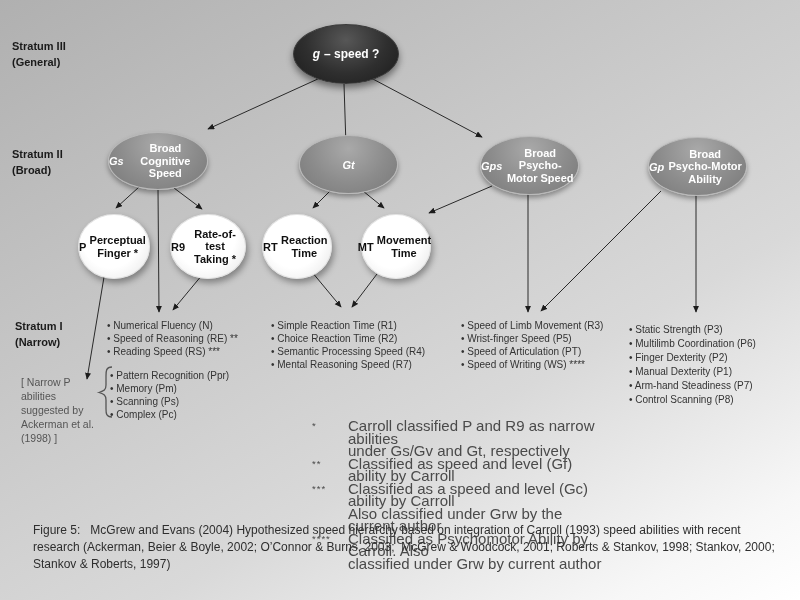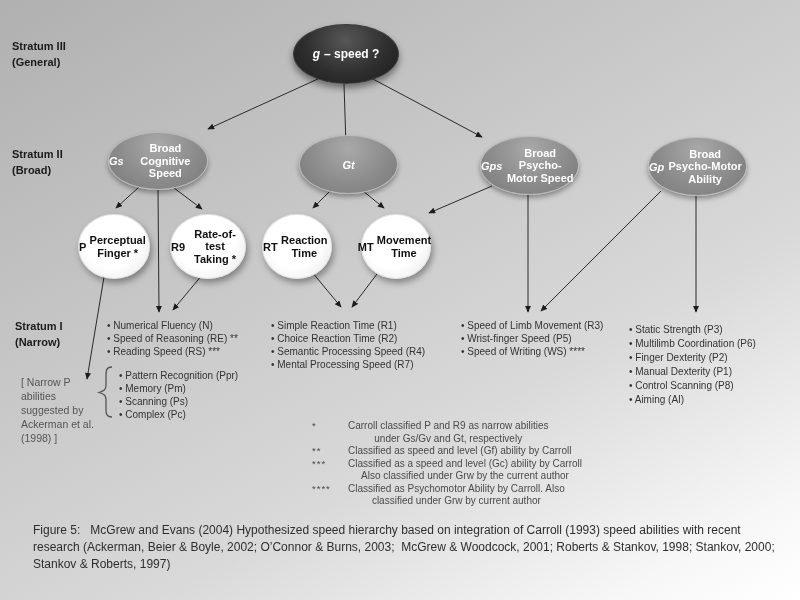--- a/index.html
+++ b/index.html
@@ -29,21 +29,21 @@
            color:#1a1a1a;white-space:pre-line;}
   .sidenote{position:absolute;font-size:10.5px;line-height:14px;color:#555;white-space:pre-line;}
 
   .blist{position:absolute;font-size:10px;line-height:13px;color:#333;}
   .blist.wide{line-height:14px;}
   .blist div{white-space:nowrap;}
 
   .footnotes{position:absolute;left:312px;top:420px;width:300px;}
   .fn-row{display:flex;}
   .fn-marker{width:36px;flex:0 0 36px;font-size:9.5px;line-height:12.5px;color:#4a4a4a;letter-spacing:1px;}
-  .fn-text{font-size:10px;line-height:12.5px;color:#4a4a4a;white-space:pre-line;text-align:center;}
+  .fn-text{font-size:15px;line-height:12.5px;color:#4a4a4a;white-space:pre-line;}
 
   .caption{position:absolute;left:33px;top:522px;width:742px;font-size:12px;
            line-height:1.42;color:#2e2e2e;white-space:pre-wrap;}
 </style>
 </head>
 <body>
 
 <div class="slide">
 
   <svg class="overlay" viewBox="0 0 800 600">
@@ -121,44 +121,45 @@
   <div class="node node-white" style="left:361px;top:214px;width:68px;height:63px">
     <span class="code">MT</span>
     <span class="nm">Movement Time</span>
   </div>
 
   <div class="blist" style="left:107px;top:319px;width:165px">
       <div>• Numerical Fluency (N)</div>
       <div>• Speed of Reasoning (RE) **</div>
       <div>• Reading Speed (RS) ***</div>
     </div>
-  <div class="blist" style="left:119px;top:369px;width:165px">
+  <div class="blist" style="left:110px;top:369px;width:165px">
       <div>• Pattern Recognition (Ppr)</div>
       <div>• Memory (Pm)</div>
       <div>• Scanning (Ps)</div>
       <div>• Complex (Pc)</div>
     </div>
   <div class="blist" style="left:271px;top:319px;width:190px">
       <div>• Simple Reaction Time (R1)</div>
       <div>• Choice Reaction Time (R2)</div>
       <div>• Semantic Processing Speed (R4)</div>
-      <div>• Mental Processing Speed (R7)</div>
+      <div>• Mental Reasoning Speed (R7)</div>
     </div>
   <div class="blist" style="left:461px;top:319px;width:175px">
       <div>• Speed of Limb Movement (R3)</div>
       <div>• Wrist-finger Speed (P5)</div>
+      <div>• Speed of Articulation (PT)</div>
       <div>• Speed of Writing (WS) ****</div>
     </div>
   <div class="blist wide" style="left:629px;top:323px;width:170px">
       <div>• Static Strength (P3)</div>
       <div>• Multilimb Coordination (P6)</div>
       <div>• Finger Dexterity (P2)</div>
       <div>• Manual Dexterity (P1)</div>
+      <div>• Arm-hand Steadiness (P7)</div>
       <div>• Control Scanning (P8)</div>
-      <div>• Aiming (AI)</div>
     </div>
 
   <div class="footnotes">
       <div class="fn-row">
         <div class="fn-marker">*</div>
         <div class="fn-text">Carroll classified P and R9 as narrow abilities
 under Gs/Gv and Gt, respectively</div>
       </div>
       <div class="fn-row">
         <div class="fn-marker">**</div>

